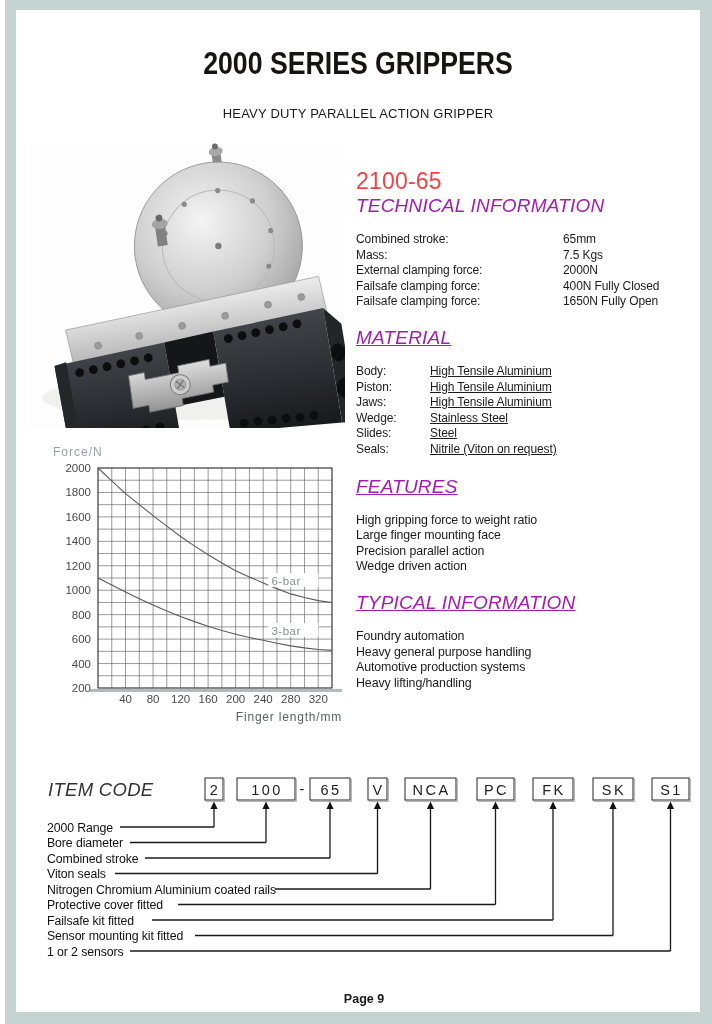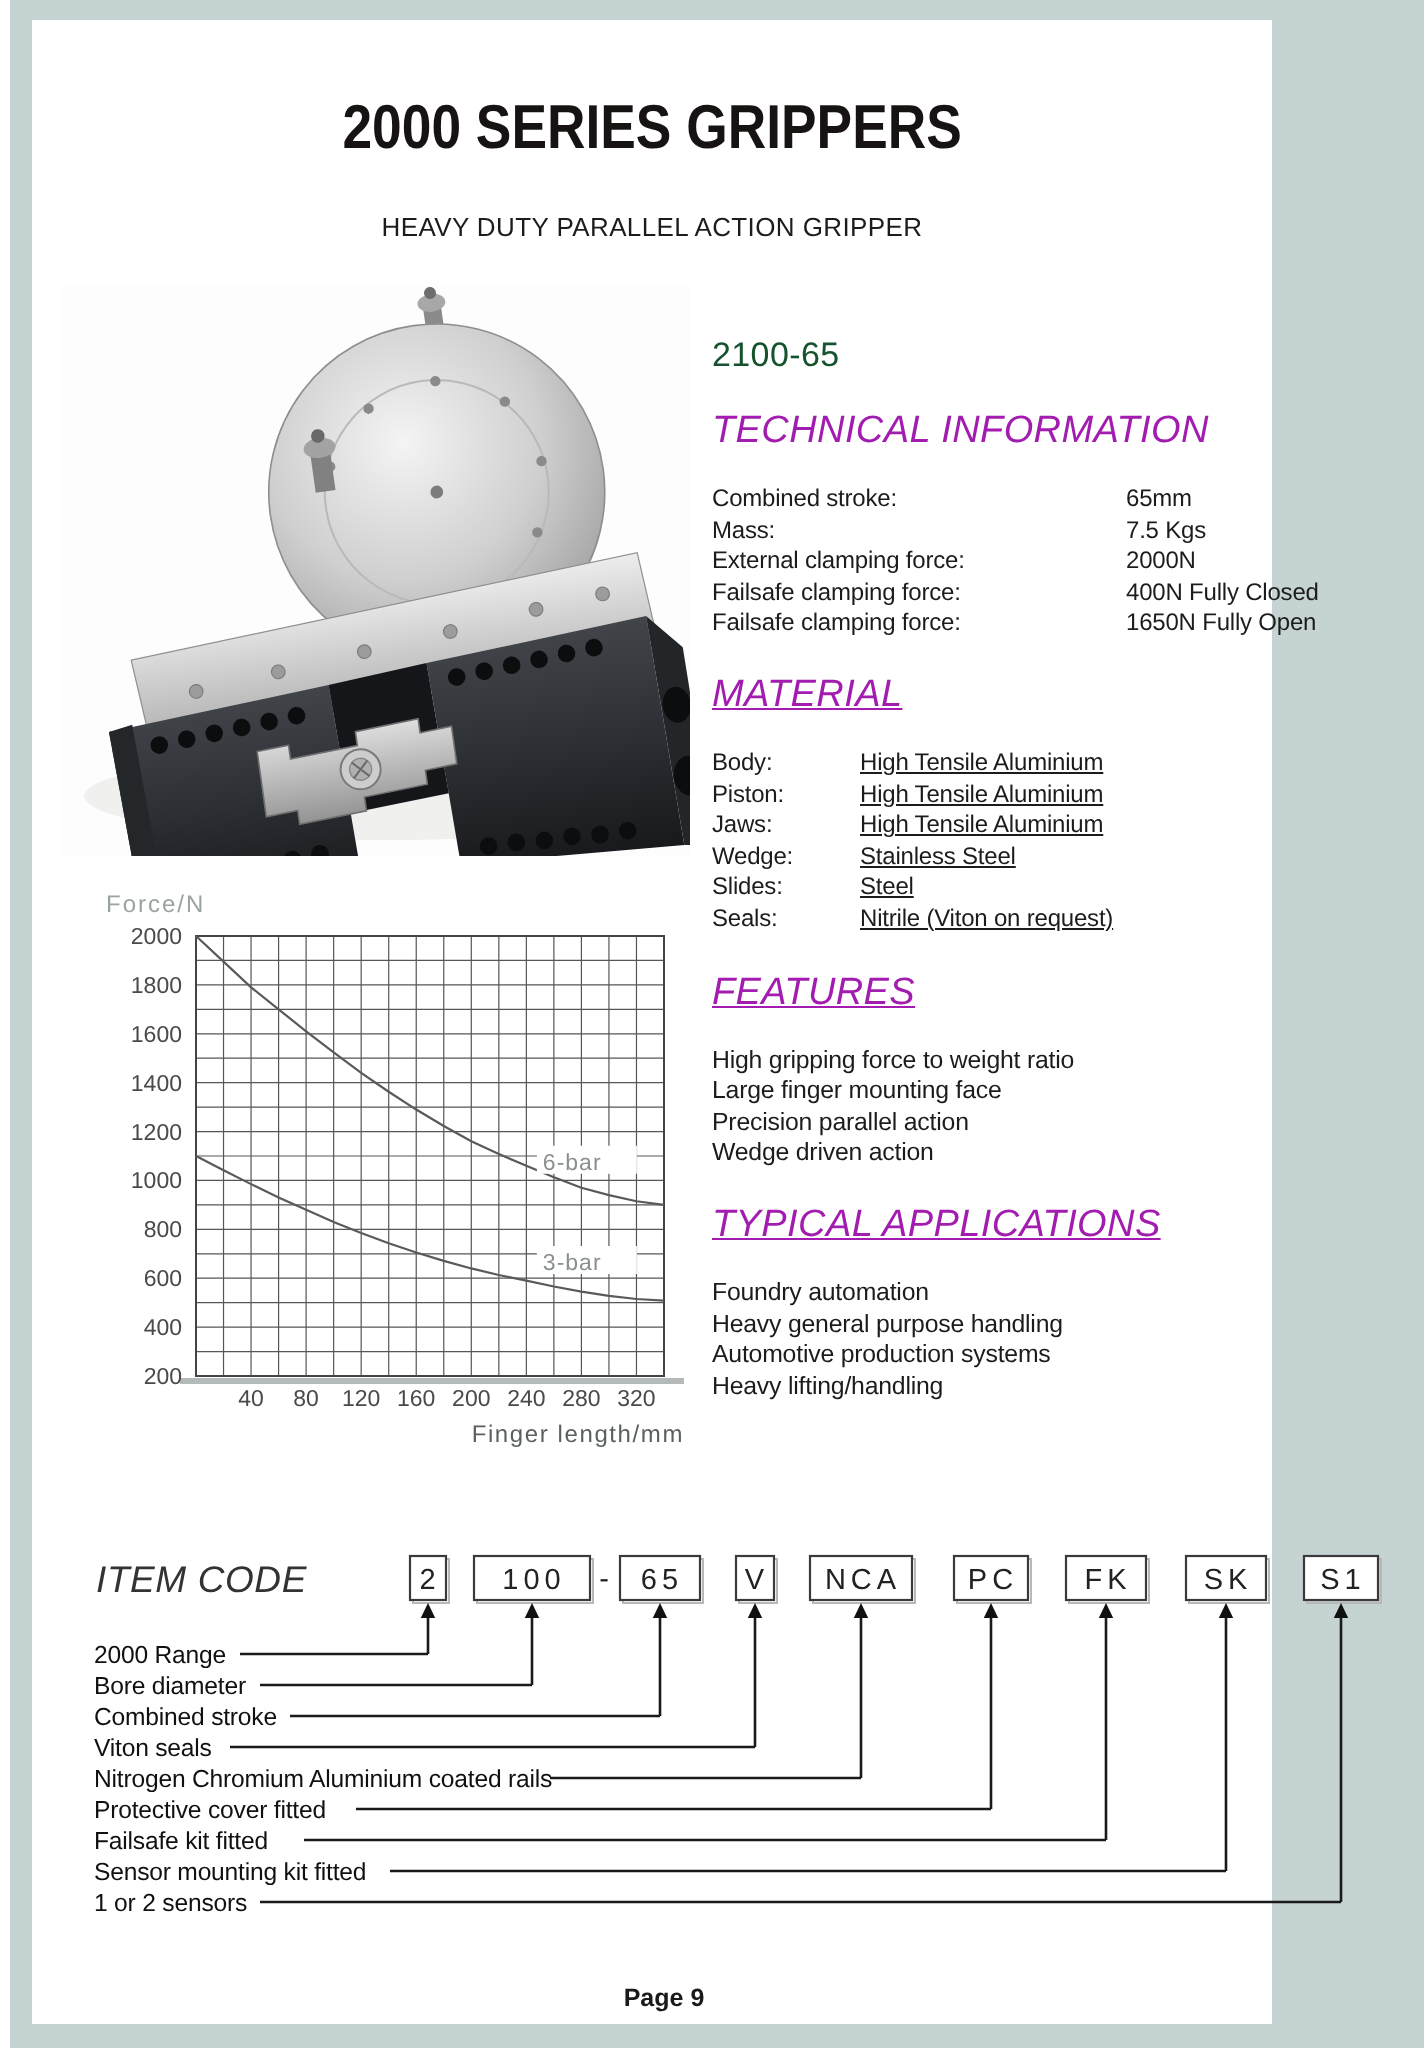--- a/index.html
+++ b/index.html
@@ -2,36 +2,36 @@
 <html><head>
 <meta charset="utf-8">
 <style>
   * { margin:0; padding:0; box-sizing:border-box; }
   html,body { background:#fff; }
   #screen {
     position:relative; width:712px; height:1024px; overflow:hidden;
     background:#fff; font-family:"Liberation Sans", sans-serif; color:#1c1c1c;
   }
   .frame { position:absolute; left:5px; top:0; right:0; bottom:0; background:#c6d3d3; }
-  .page  { position:absolute; left:16px; top:10px; width:620px; height:1002px; background:#fff; }
+  .page  { position:absolute; left:16px; top:10px; width:684px; height:1002px; background:#fff; }
 
   .title {
     position:absolute; left:0; right:0; top:36px; text-align:center;
     font-size:31px; font-weight:bold; color:#171313; letter-spacing:0;
   }
   .title span { display:inline-block; transform:scaleX(0.86); }
   .subtitle {
     position:absolute; left:0; right:0; top:96px; text-align:center;
     font-size:13px; font-weight:normal; color:#1c1c1c; letter-spacing:0.2px;
   }
 
   .photo { position:absolute; left:14px; top:133px; width:315px; height:285px; }
 
   .right-col { position:absolute; left:340px; top:158px; width:338px; }
-  .model { font-size:17px; color:#14532d; margin-bottom:17px; letter-spacing:0.2px; }
+  .model { font-size:23px; color:#ef4444; letter-spacing:0.2px; }
   .sec-heading {
     font-style:italic; font-size:19px; color:#a21caf; margin-bottom:15px;
     letter-spacing:0.2px;
   }
   .sec-heading.mt { margin-top:15px;text-decoration:underline; }
   .spec-row { position:relative; font-size:12px; line-height:15.6px; letter-spacing:-0.1px; }
   .spec-row .val { position:absolute; left:207px; top:0; white-space:nowrap; }
   .mat-row  .val { left:74px;text-decoration:underline; }
   .plain-line { font-size:12.4px; line-height:15.6px; letter-spacing:-0.1px; }
   .feat-block { width:330px; }
@@ -182,21 +182,21 @@
         </div>
 
       <div class="sec-heading mt" style="margin-top:18px;">FEATURES</div>
       <div class="feat-block">
           <div class="plain-line">High gripping force to weight ratio</div>
           <div class="plain-line">Large finger mounting face</div>
           <div class="plain-line">Precision parallel action</div>
           <div class="plain-line">Wedge driven action</div>
         </div>
 
-      <div class="sec-heading mt" style="margin-top:17px;">TYPICAL APPLICATIONS</div>
+      <div class="sec-heading mt" style="margin-top:17px;">TYPICAL INFORMATION</div>
       <div>
           <div class="plain-line">Foundry automation</div>
           <div class="plain-line">Heavy general purpose handling</div>
           <div class="plain-line">Automotive production systems</div>
           <div class="plain-line">Heavy lifting/handling</div>
         </div>
     </div>
 
     <svg class="chart" id="force-chart" viewBox="0 0 302 282" xmlns="http://www.w3.org/2000/svg">
         <line x1="53" y1="25" x2="53" y2="245" stroke="#565656" stroke-width="0.6"></line>

